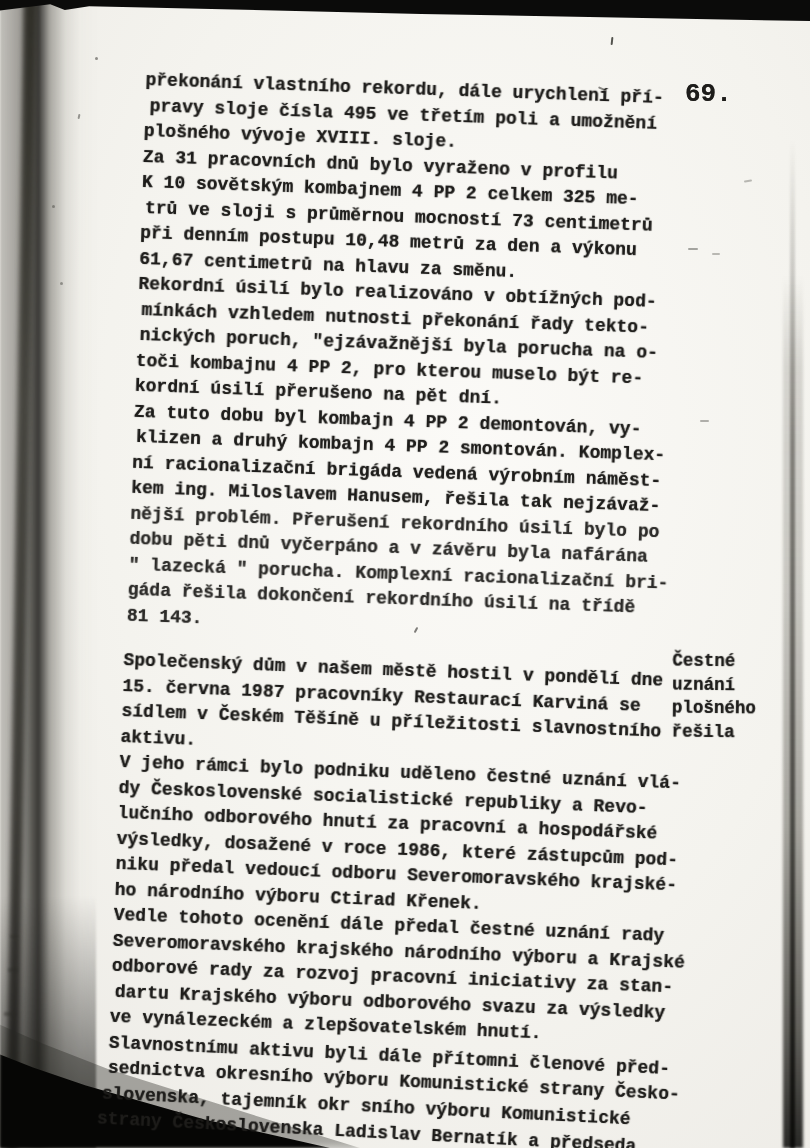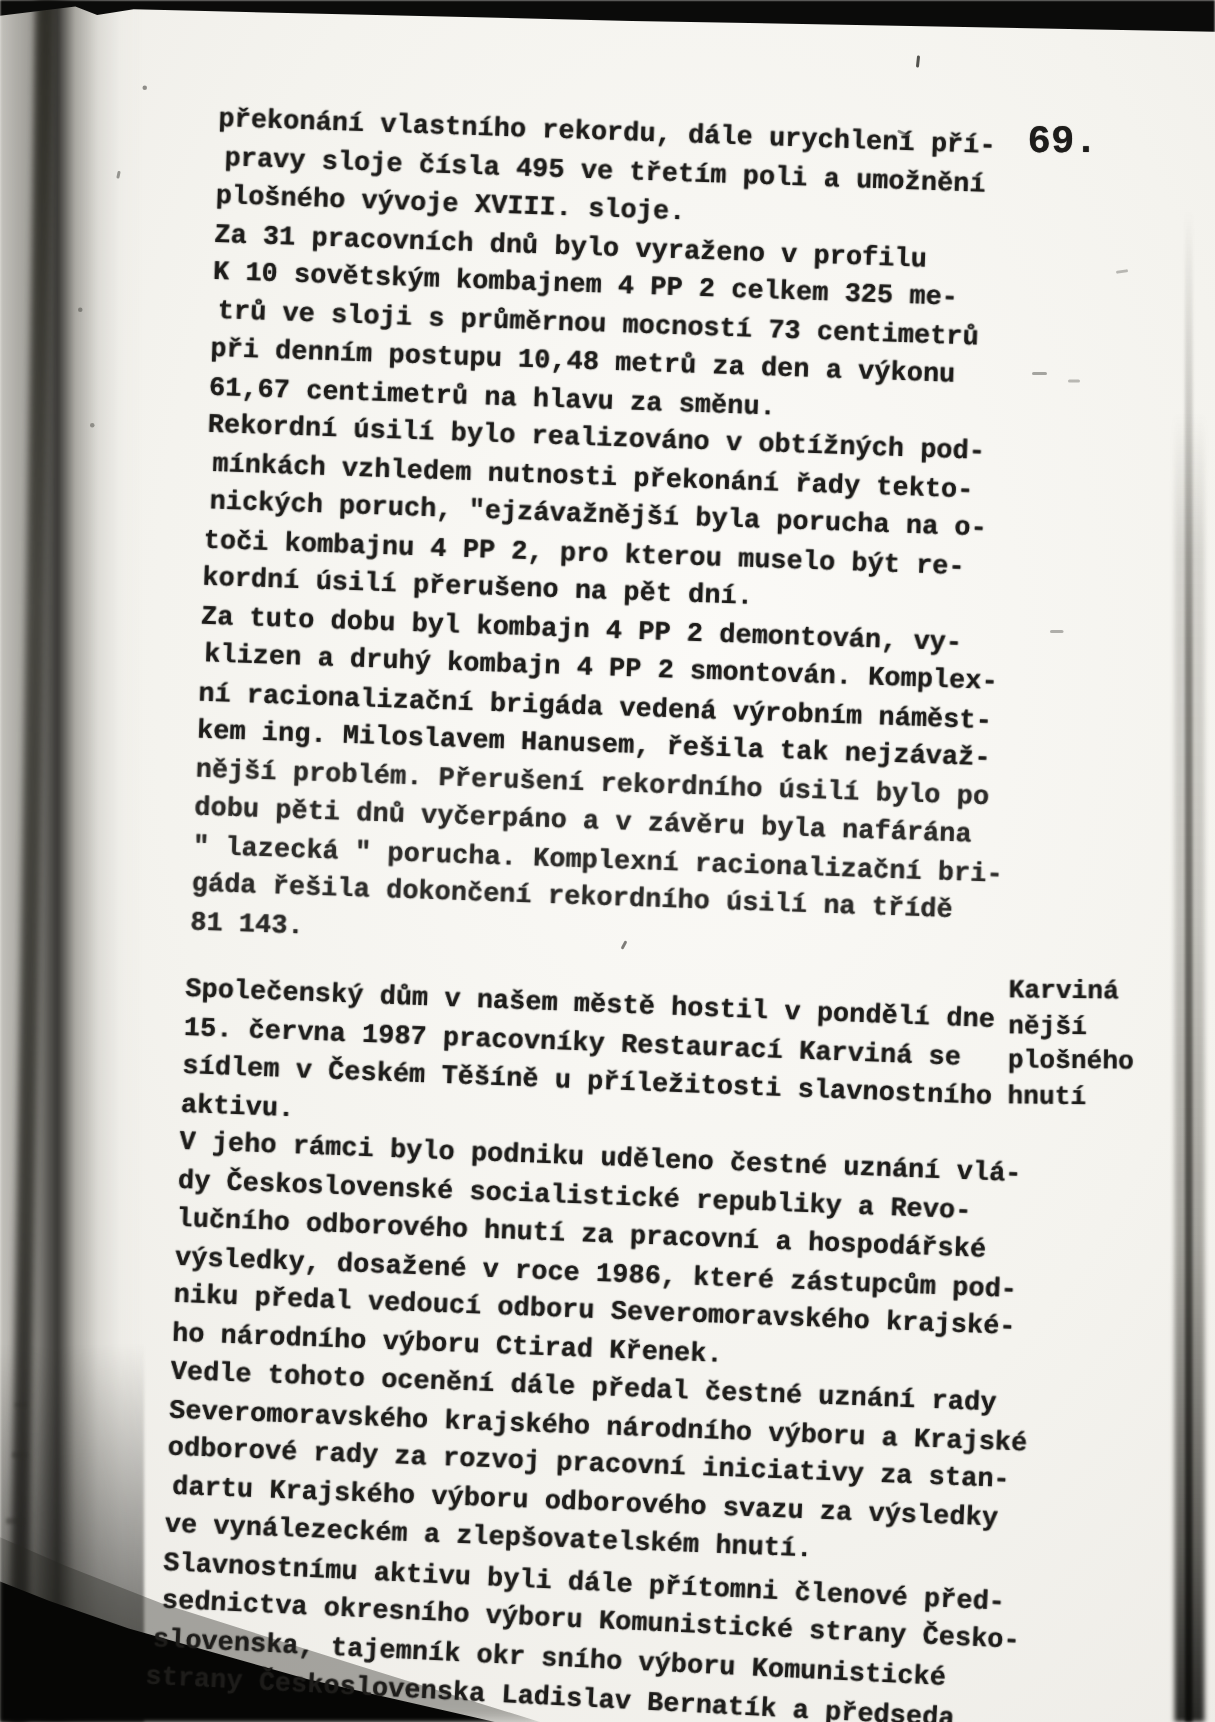--- a/index.html
+++ b/index.html
@@ -173,24 +173,24 @@
       <div class="tline">odborové rady za rozvoj pracovní iniciativy za stan-</div>
       <div class="tline">dartu Krajského výboru odborového svazu za výsledky</div>
       <div class="tline">ve vynálezeckém a zlepšovatelském hnutí.</div>
       <div class="tline">Slavnostnímu aktivu byli dále přítomni členové před-</div>
       <div class="tline">sednictva okresního výboru Komunistické strany Česko-</div>
       <div class="tline">slovenska, tajemník okr sního výboru Komunistické</div>
       <div class="tline">strany Československa Ladislav Bernatík a předseda</div>
     </div>
 
   <div class="margin-note">
-      <div class="tline">Karviná</div>
-      <div class="tline">nější</div>
+      <div class="tline">Čestné</div>
+      <div class="tline">uznání</div>
       <div class="tline">plošného</div>
-      <div class="tline">hnutí</div>
+      <div class="tline">řešila</div>
     </div>
 
   <div class="speck s1"></div>
   <div class="speck s2"></div>
   <div class="speck s3"></div>
   <div class="speck s4"></div>
   <div class="speck s5"></div>
   <div class="speck s6"></div>
   <div class="speck s7"></div>
   <div class="speck s8"></div>

